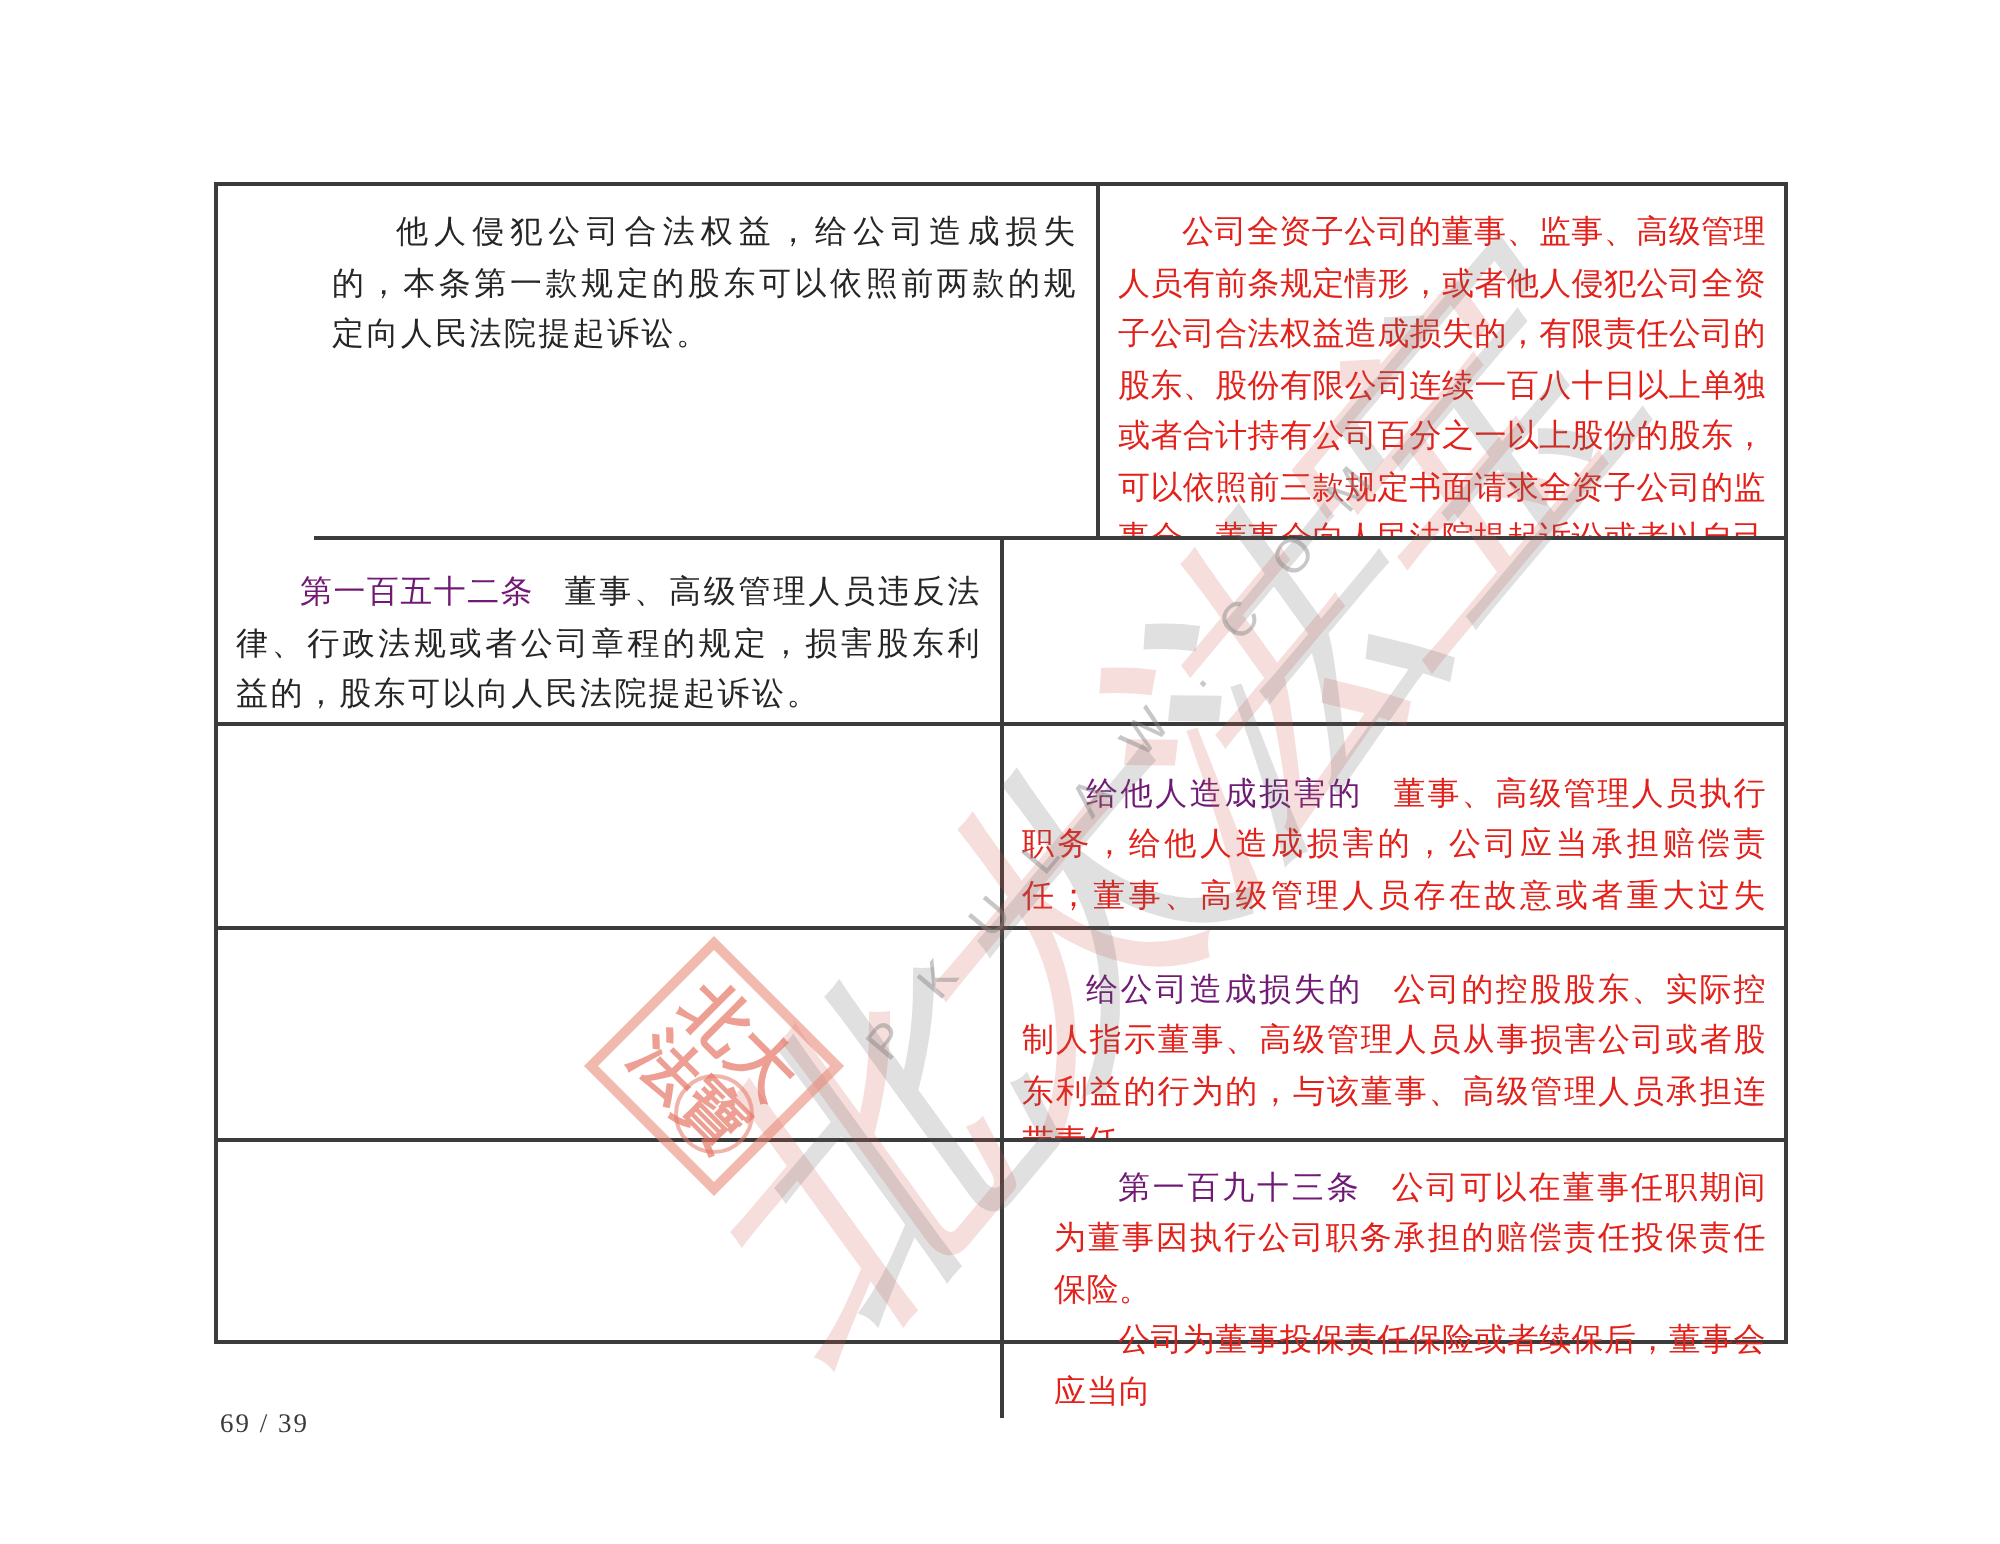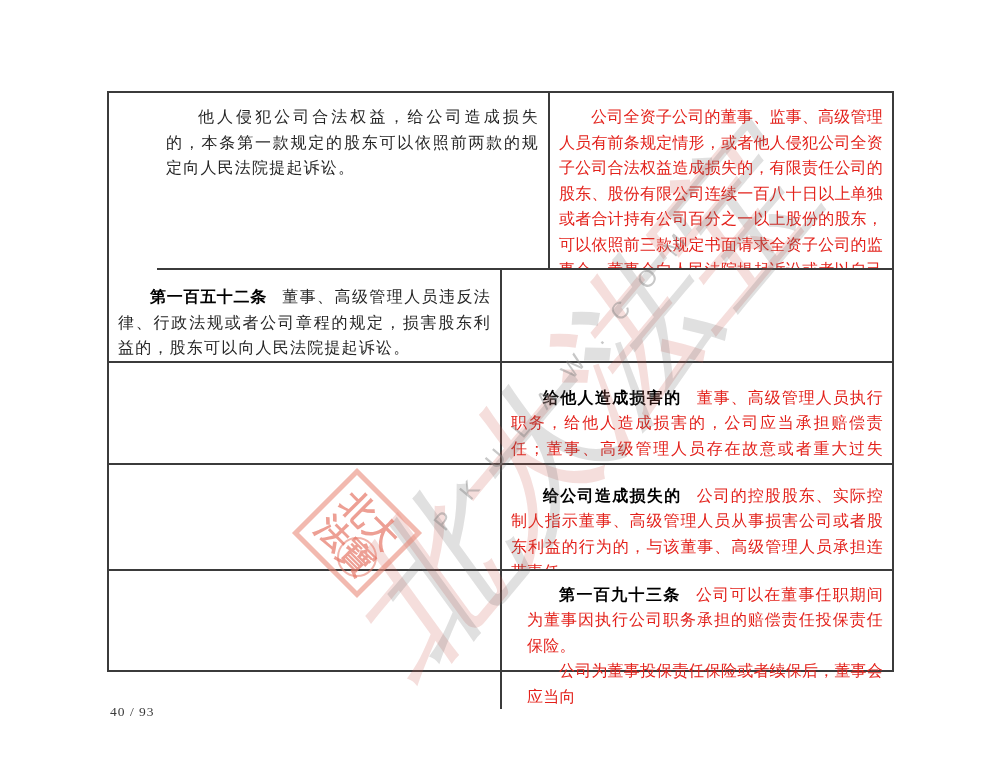--- a/index.html
+++ b/index.html
@@ -46,22 +46,22 @@
     color:#262626;
     font-family:"Liberation Serif","DejaVu Serif",serif;
     letter-spacing:1.2px;
   }
   .red-body{
     color:#e3211b;
     font-family:"Liberation Sans","DejaVu Sans",sans-serif;
     letter-spacing:0.2px;
   }
   .num{
-    font-weight:bold;
-    color:#000000;
+    font-weight:normal;
+    color:#701a75;
     font-family:"Liberation Sans","DejaVu Sans",sans-serif;
     padding-right:0.95em;
     letter-spacing:0.5px;
   }
   .num:empty{padding-right:0;}
   
   .watermark{position:absolute;left:0;top:0;width:100%;height:100%;pointer-events:none;z-index:5;}
   .wm-script{
     position:absolute;left:318px;top:568px;
     transform-origin:0 0;
@@ -162,15 +162,15 @@
     <div class="wm-script wm-script-gray">北大法宝</div>
     <div class="wm-brand">PKULAW.COM</div>
     <div class="wm-seal">
       <span class="sc sc-bei">北</span>
       <span class="sc sc-da">大</span>
       <span class="sc sc-fa">法</span>
       <span class="sc sc-bao">寶</span>
     </div>
   </div>
 
-  <div class="footer">40 / 93</div>
+  <div class="footer">69 / 39</div>
 
 </div>
 
 </body></html>

